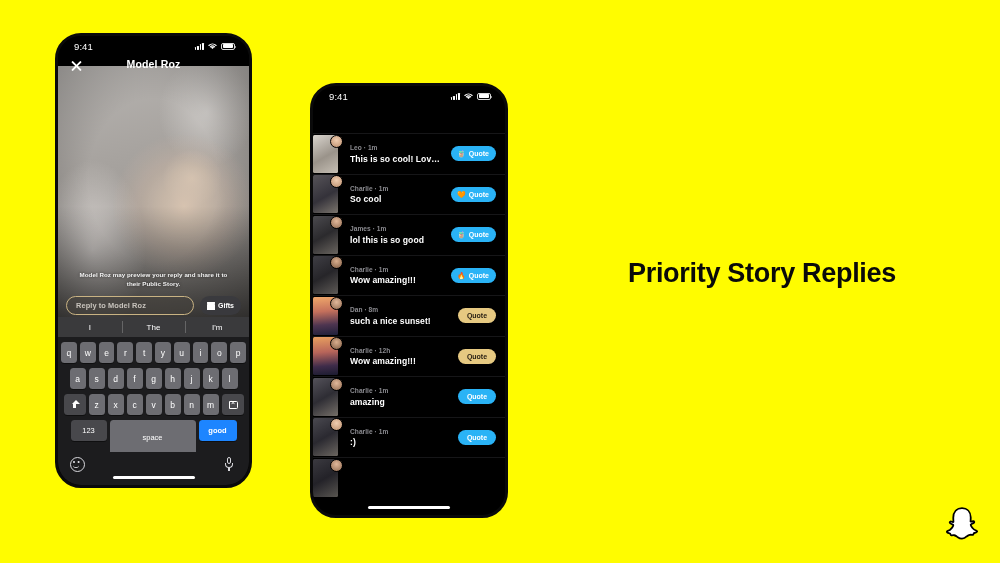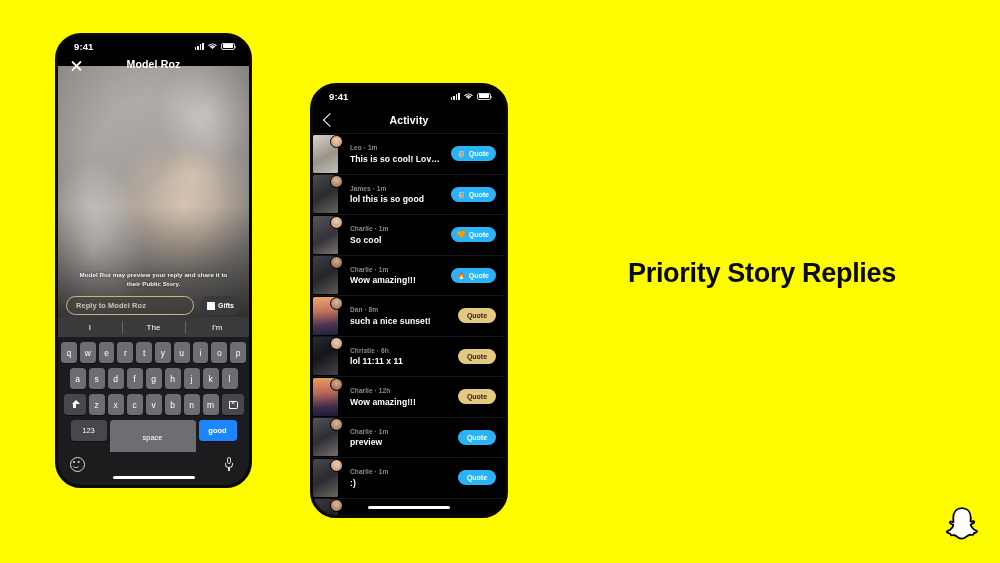--- a/index.html
+++ b/index.html
@@ -45,21 +45,21 @@
     display: flex;
     align-items: center;
     justify-content: space-between;
     padding: 0 14px 0 16px;
     box-sizing: border-box;
     color: #fff;
     z-index: 30;
   }
   .status-time {
     font-size: 9.5px;
-    font-weight: bold;
+    font-weight: normal;
     letter-spacing: 0.1px;
   }
   .status-icons {
     display: flex;
     align-items: center;
     gap: 3px;
   }
   .sig {
     display: flex;
     align-items: flex-end;
@@ -694,65 +694,61 @@
         <path d="M5.5 7.1 3.9 5.4a2.3 2.3 0 0 1 3.2 0Z" fill="#fff"></path>
         <path d="M1.9 3.5a5.2 5.2 0 0 1 7.2 0" stroke="#fff" stroke-width="1.1" fill="none" stroke-linecap="round"></path>
         <path d="M3.3 4.9a3.2 3.2 0 0 1 4.4 0" stroke="#fff" stroke-width="1.1" fill="none" stroke-linecap="round"></path>
       </svg>
       <span class="batt">
           <span></span>
         </span>
     </div>
   </div>
 
-  <div class="act-header">
-    <div class="back-chev"></div>
-    <div class="act-title">Activity</div>
-  </div>
 
   <div class="act-list" id="act-list">
       <div class="act-row">
         <div class="thumb">
           <div class="pic p-leo"></div>
           <div class="avatar a-skin1"></div>
         </div>
         <div class="row-text">
           <div class="meta">Leo · 1m</div>
           <div class="msg">This is so cool! Love it!!!</div>
         </div>
         <div class="quote-btn blue">
           <span class="q-emoji">🧋</span>
           <span>Quote</span>
         </div>
       </div>
       <div class="act-row">
         <div class="thumb">
+          <div class="pic p-charlie1"></div>
+          <div class="avatar a-skin1"></div>
+        </div>
+        <div class="row-text">
+          <div class="meta">Charlie · 1m</div>
+          <div class="msg">So cool</div>
+        </div>
+        <div class="quote-btn blue">
+          <span class="q-emoji">🧡</span>
+          <span>Quote</span>
+        </div>
+      </div>
+      <div class="act-row">
+        <div class="thumb">
           <div class="pic p-james"></div>
           <div class="avatar a-skin2"></div>
         </div>
         <div class="row-text">
           <div class="meta">James · 1m</div>
           <div class="msg">lol this is so good</div>
         </div>
         <div class="quote-btn blue">
           <span class="q-emoji">🧋</span>
-          <span>Quote</span>
-        </div>
-      </div>
-      <div class="act-row">
-        <div class="thumb">
-          <div class="pic p-charlie1"></div>
-          <div class="avatar a-skin1"></div>
-        </div>
-        <div class="row-text">
-          <div class="meta">Charlie · 1m</div>
-          <div class="msg">So cool</div>
-        </div>
-        <div class="quote-btn blue">
-          <span class="q-emoji">🧡</span>
           <span>Quote</span>
         </div>
       </div>
       <div class="act-row">
         <div class="thumb">
           <div class="pic p-charlie2"></div>
           <div class="avatar a-skin3"></div>
         </div>
         <div class="row-text">
           <div class="meta">Charlie · 1m</div>
@@ -771,52 +767,39 @@
         <div class="row-text">
           <div class="meta">Dan · 8m</div>
           <div class="msg">such a nice sunset!</div>
         </div>
         <div class="quote-btn tan">
           <span>Quote</span>
         </div>
       </div>
       <div class="act-row">
         <div class="thumb">
-          <div class="pic p-christie"></div>
-          <div class="avatar a-skin1"></div>
-        </div>
-        <div class="row-text">
-          <div class="meta">Christie · 6h</div>
-          <div class="msg">lol 11:11 x 11</div>
-        </div>
-        <div class="quote-btn tan">
-          <span>Quote</span>
-        </div>
-      </div>
-      <div class="act-row">
-        <div class="thumb">
           <div class="pic p-charlie3"></div>
           <div class="avatar a-skin3"></div>
         </div>
         <div class="row-text">
           <div class="meta">Charlie · 12h</div>
           <div class="msg">Wow amazing!!!</div>
         </div>
         <div class="quote-btn tan">
           <span>Quote</span>
         </div>
       </div>
       <div class="act-row">
         <div class="thumb">
           <div class="pic p-charlie4"></div>
           <div class="avatar a-skin2"></div>
         </div>
         <div class="row-text">
           <div class="meta">Charlie · 1m</div>
-          <div class="msg">preview</div>
+          <div class="msg">amazing</div>
         </div>
         <div class="quote-btn blue">
           <span>Quote</span>
         </div>
       </div>
       <div class="act-row">
         <div class="thumb">
           <div class="pic p-charlie5"></div>
           <div class="avatar a-skin1"></div>
         </div>

